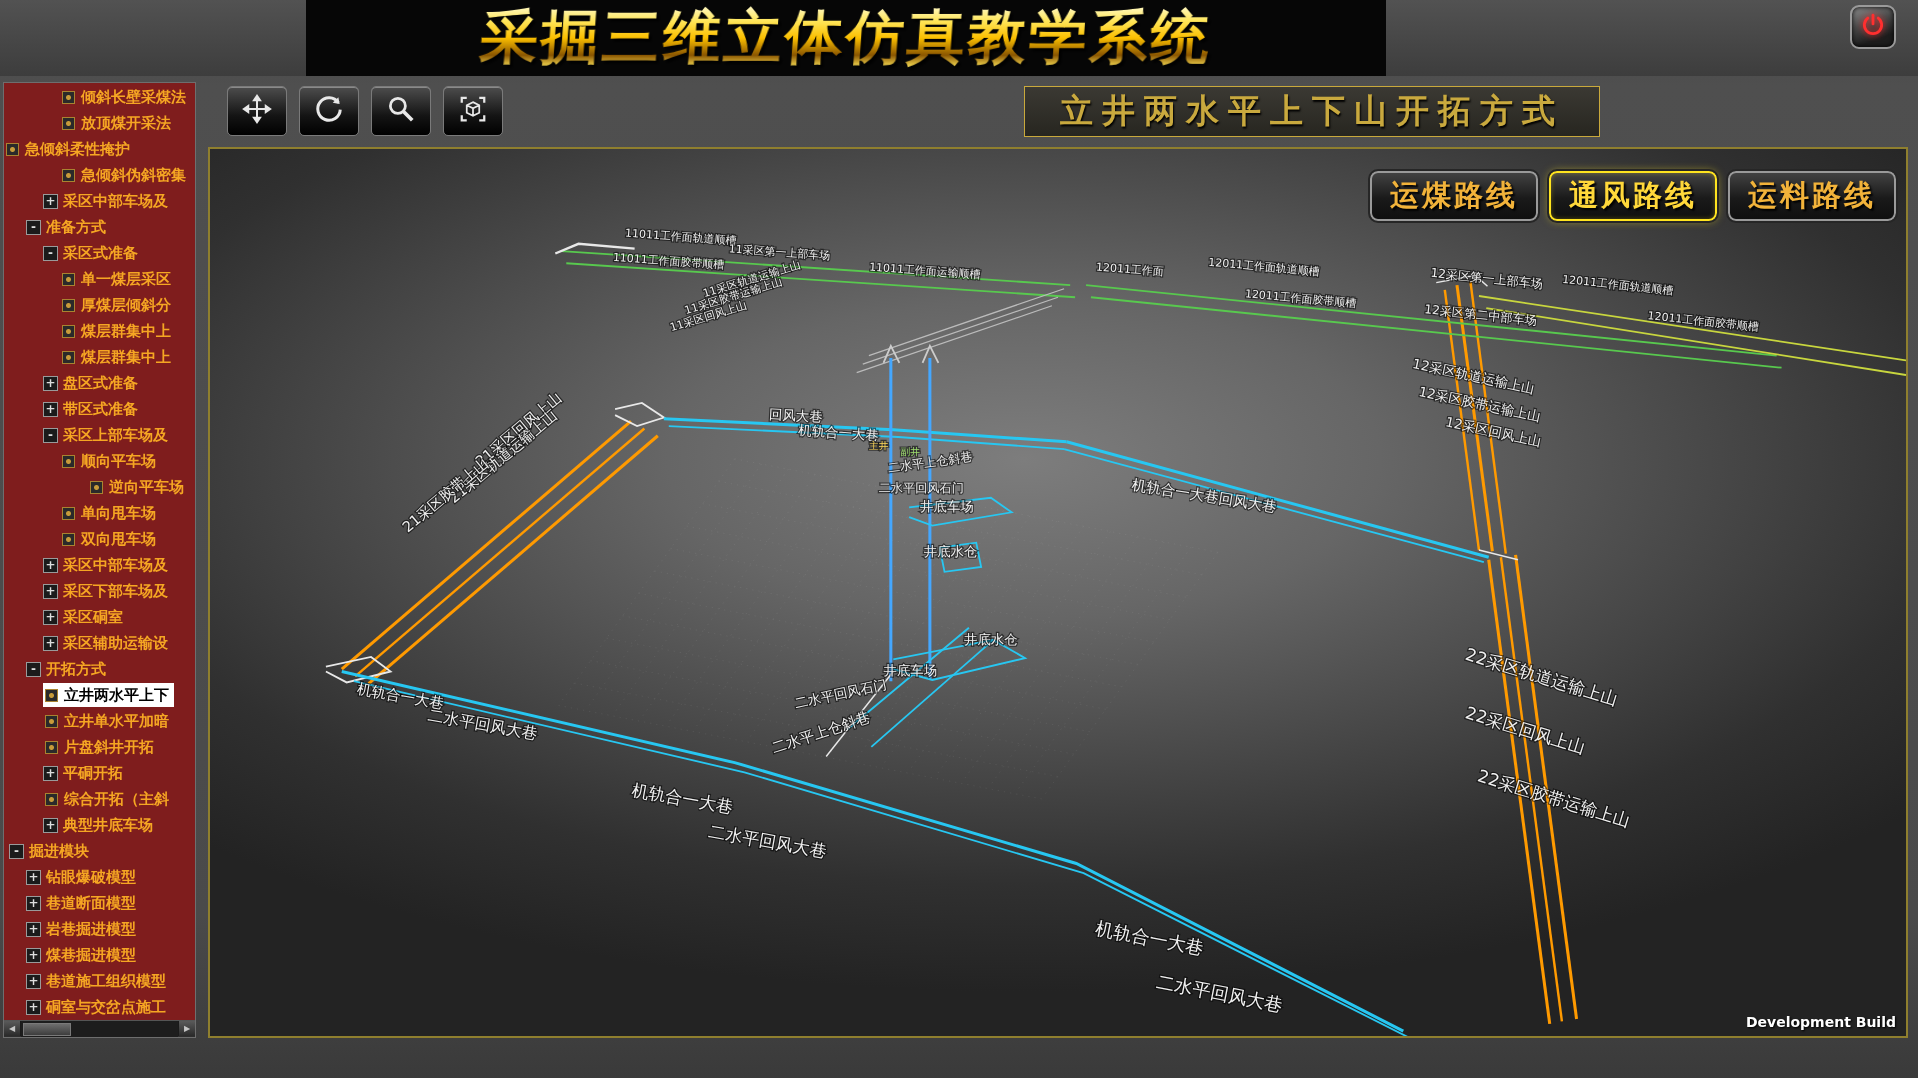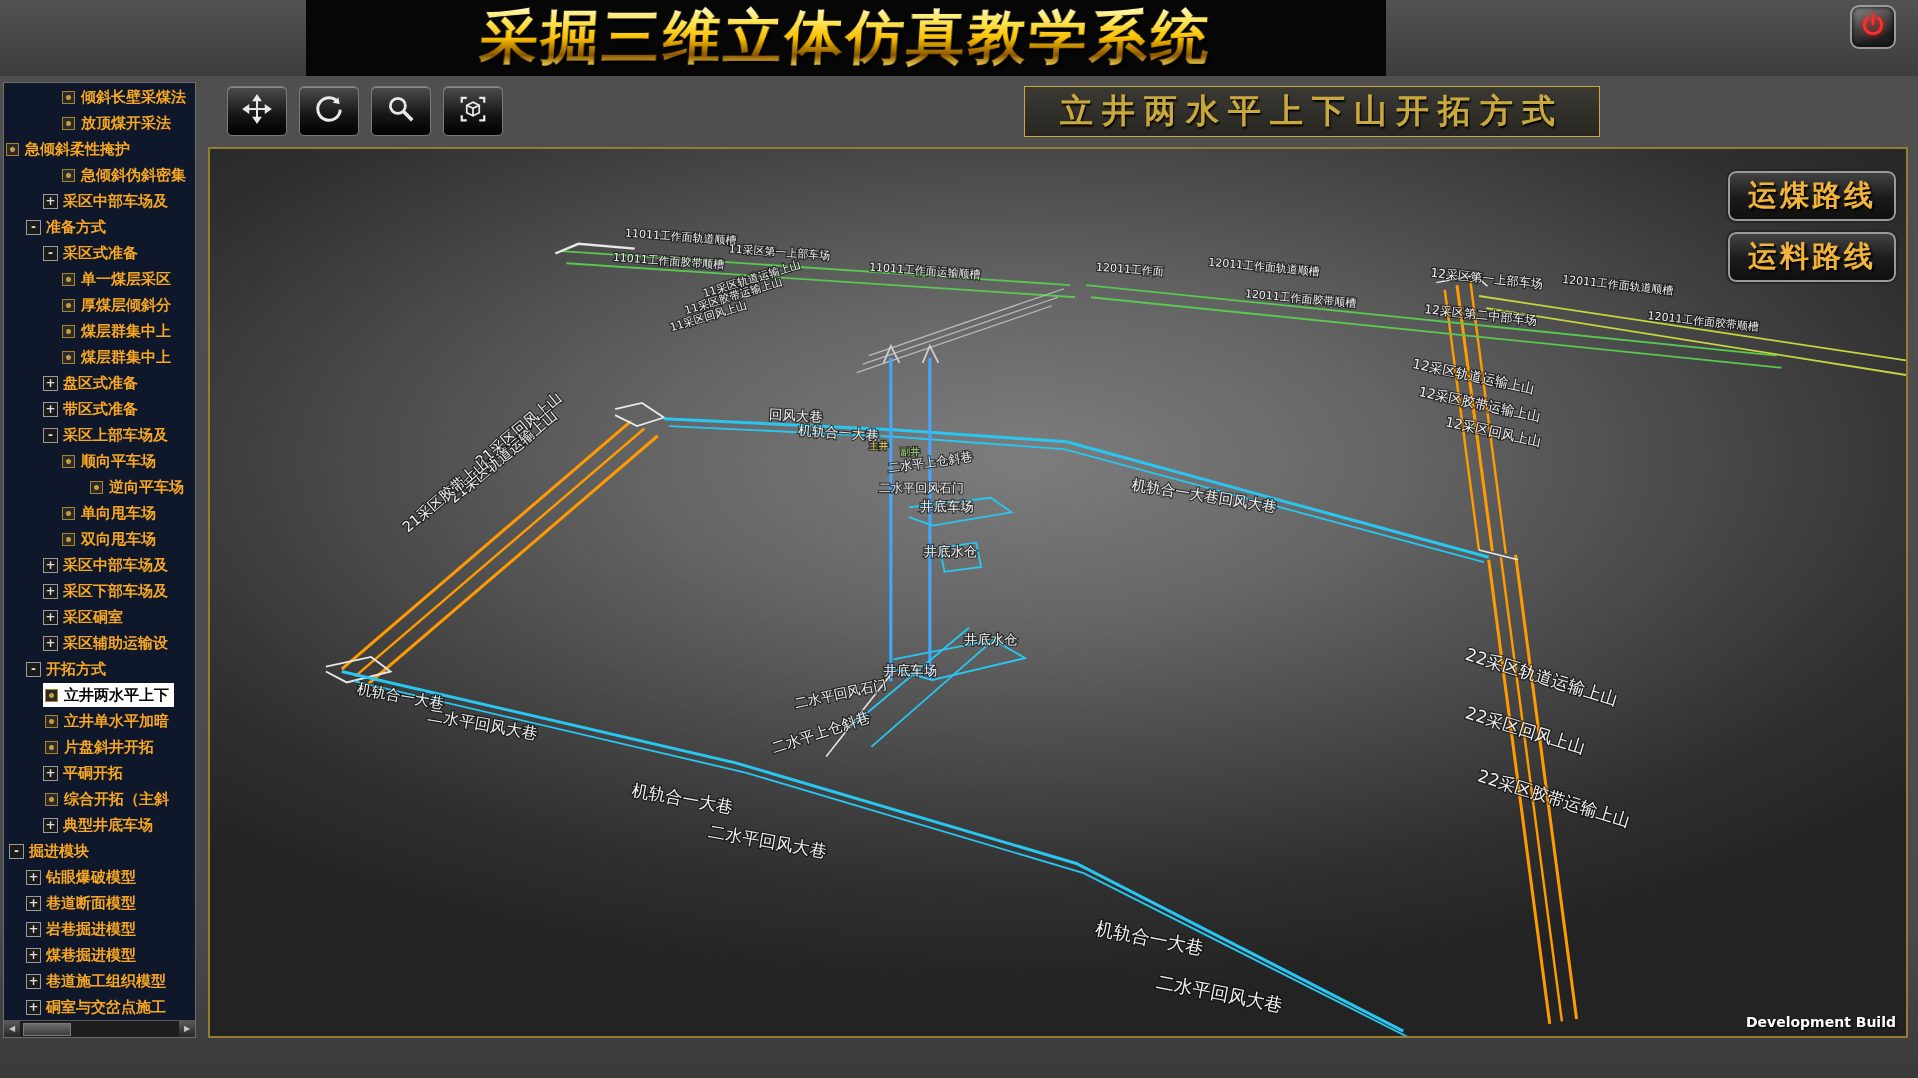--- a/index.html
+++ b/index.html
@@ -15,21 +15,21 @@
     font-size:58px;font-weight:900;letter-spacing:3px;white-space:nowrap;transform:skewX(-4deg);
     background:linear-gradient(180deg,#fffde0 4%,#ffe65a 28%,#fbbf00 50%,#8a5500 72%,#ffe65a 88%,#fff3b0 100%);
     -webkit-background-clip:text;background-clip:text;color:transparent;
     filter:drop-shadow(3px 3px 1px rgba(0,0,0,0.85));
   }
   .power{position:absolute;top:5px;right:22px;width:46px;height:44px;border-radius:9px;cursor:pointer;
     background:linear-gradient(160deg,#8d8d8d,#4a4a4a 40%,#1d1d1d 75%);border:2px solid #9a9a9a;
     box-shadow:inset 0 0 5px #000;display:flex;align-items:center;justify-content:center;box-sizing:border-box;}
   .power svg{filter:drop-shadow(0 0 3px rgba(255,40,40,.9));}
   
-  .sidebar{position:absolute;left:3px;top:82px;width:193px;height:956px;background:#0f172a;
+  .sidebar{position:absolute;left:3px;top:82px;width:193px;height:956px;background:#7f1d1d;
     border:1px solid #6e6e6e;box-sizing:border-box;overflow:hidden;}
   .tree{position:absolute;top:1px;left:0;right:0;bottom:17px;overflow:hidden;}
   .tree-row{height:26px;line-height:26px;font-size:15px;font-weight:bold;color:#f5a623;white-space:nowrap;cursor:pointer;}
   .tree-inner{display:inline-block;height:24px;line-height:24px;padding-right:5px;}
   .tree-row.selected .tree-inner{background:#ffffff;}
   .tree-row.selected .tree-label{color:#000;}
   .boxic{display:inline-block;width:13px;height:13px;line-height:12px;text-align:center;border:1px solid #9a9a9a;
     background:#1b1b1b;color:#ddd;font-size:12px;font-weight:bold;margin-right:5px;vertical-align:middle;box-sizing:content-box;}
   .leafic{display:inline-block;width:11px;height:11px;border:1px solid #a98330;
     background:radial-gradient(circle at 50% 50%, #c79b3a 0 2px, #2a2a2a 3px);
@@ -46,21 +46,21 @@
   .view-title{position:absolute;left:1024px;top:86px;width:576px;height:51px;box-sizing:border-box;
     border:1px solid #c9a93c;background:linear-gradient(180deg,#3b3933,#272620);
     display:flex;align-items:center;justify-content:center;
     font-size:33px;font-weight:bold;color:#c9a93e;letter-spacing:9px;text-shadow:1px 2px 2px #000;white-space:nowrap;}
   
   .viewport{position:absolute;left:208px;top:147px;width:1700px;height:891px;box-sizing:border-box;
     border:2px solid #8f7f2e;overflow:hidden;
     background:radial-gradient(ellipse 70% 60% at 48% 35%, #7d7d7d 0%, #666 30%, #4b4b4b 55%, #303030 80%, #232323 100%);}
   .viewport svg{position:absolute;left:0;top:0;width:100%;height:100%;}
   .viewport svg text{font-family:"DejaVu Sans","Liberation Sans",sans-serif;paint-order:stroke;stroke:rgba(0,0,0,.55);stroke-width:2px;}
-  .routes{position:absolute;top:22px;right:10px;display:flex;flex-direction:column;gap:11px;}
+  .routes{position:absolute;top:22px;right:10px;display:flex;flex-direction:row;gap:11px;}
   .route-btn{width:168px;height:50px;border-radius:8px;cursor:pointer;box-sizing:border-box;
     background:linear-gradient(180deg,#424242,#1a1a1a 55%,#0f0f0f);
     border:2px solid #9a9a9a;outline:2px solid #262626;
     display:flex;align-items:center;justify-content:center;
     font-size:29px;font-weight:bold;color:#f2b33a;letter-spacing:3px;text-shadow:2px 2px 2px #000;white-space:nowrap;}
   .route-btn.active{border-color:#ffe41f;color:#ffd83a;box-shadow:0 0 9px rgba(255,228,31,.55), inset 0 0 5px rgba(255,228,31,.3);}
   .dev{position:absolute;right:10px;bottom:6px;color:#fff;font-weight:bold;font-size:14px;text-shadow:1px 1px 2px #000;}
 </style>
 </head>
 <body>
@@ -275,16 +275,17 @@
       <text transform="translate(345,532) rotate(10)" fill="#f0f0f0" font-size="14">机轨合一大巷</text>
       <text transform="translate(408,566) rotate(10)" fill="#f0f0f0" font-size="14">二水平回风大巷</text>
       <text transform="translate(725,646) rotate(11)" fill="#f0f0f0" font-size="15">机轨合一大巷</text>
       <text transform="translate(775,690) rotate(11)" fill="#f0f0f0" font-size="15">二水平回风大巷</text>
       <text transform="translate(1028,420) rotate(17)" fill="#f0f0f0" font-size="14">22采区轨道运输上山</text>
       <text transform="translate(1028,468) rotate(17)" fill="#f0f0f0" font-size="14">22采区回风上山</text>
       <text transform="translate(1038,520) rotate(17)" fill="#f0f0f0" font-size="14">22采区胶带运输上山</text>
     </svg>
   <div class="routes">
       <div class="route-btn">运煤路线</div>
+      <div class="route-btn active">通风路线</div>
       <div class="route-btn">运料路线</div>
     </div>
   <div class="dev">Development Build</div>
 </div>
 
 </body></html>

